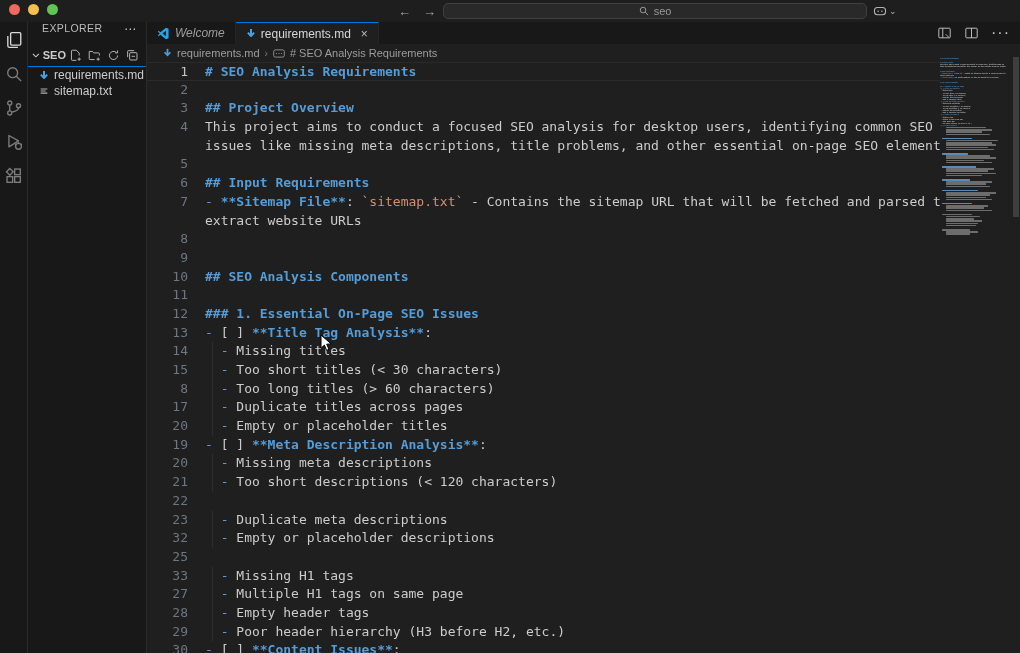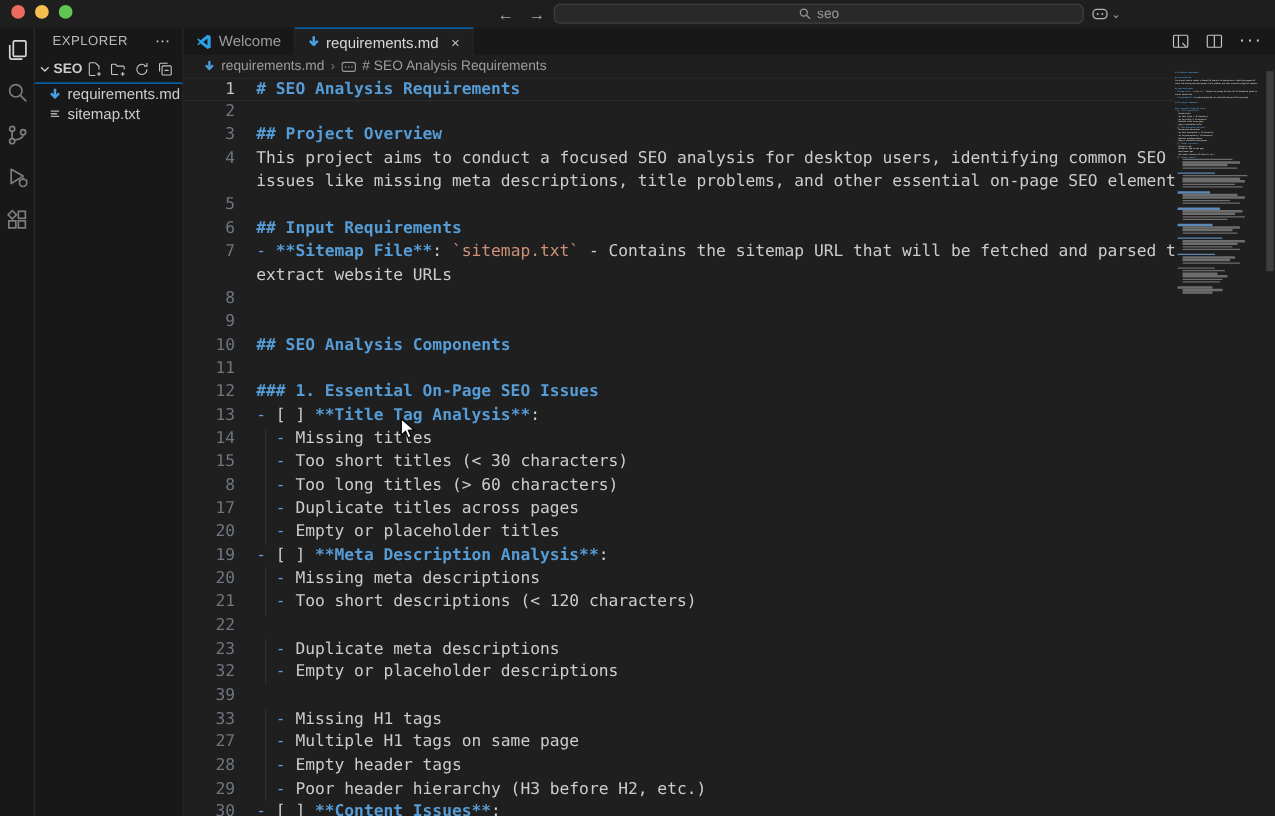--- a/index.html
+++ b/index.html
@@ -15,33 +15,33 @@
   .copilot{position:absolute;left:873px;top:3px;height:16px;display:flex;align-items:center;gap:2px;color:#b4b4b4}
 
   
   .activitybar{position:absolute;left:0;top:22px;width:28px;height:631px;background:#181818;border-right:1px solid #2a2a2a;display:flex;flex-direction:column;align-items:center;padding-top:8px;gap:14px}
   .ab-item{width:22px;height:20px;display:flex;align-items:center;justify-content:center;color:#7d7d7d}
   .ab-item.active{color:#d7d7d7}
   .ab-item svg{stroke:currentColor;fill:none;stroke-width:1.2}
 
   
   .sidebar{position:absolute;left:28px;top:22px;width:119px;height:631px;background:#181818;border-right:1px solid #2a2a2a}
-  .sb-header{height:22px;display:flex;align-items:center;justify-content:space-between;padding:0 9px 0 14px;font-size:10.5px;color:#bbb;letter-spacing:.4px}
+  .sb-header{height:22px;display:flex;justify-content:space-between;padding:0 9px 0 14px;font-size:10.5px;color:#bbb;letter-spacing:.4px}
   .sb-more{color:#c5c5c5;font-size:12px;letter-spacing:1px}
   .sb-section{height:22px;display:flex;align-items:center;padding:0 7px 0 4px;font-size:11px;font-weight:bold;color:#ccc;gap:3px}
   .sb-actions{margin-left:auto;display:flex;gap:6px;color:#c5c5c5;align-items:center}
   .sb-actions svg{stroke:currentColor;fill:none;stroke-width:1.1}
   .files{border-top:1px solid #0078d4}
   .file{height:16px;display:flex;align-items:center;gap:5px;padding-left:11px;font-size:12px;color:#ccc;white-space:nowrap}
 
   
   .editorgroup{position:absolute;left:147px;top:22px;width:873px;height:631px;background:#1f1f1f}
   .tabbar{height:22px;background:#181818;display:flex;align-items:stretch}
   .tab{display:flex;align-items:center;gap:5px;padding:0 10px;font-size:12px;border-right:1px solid #242424;color:#9d9d9d}
-  .tab.welcome{}
+  .tab.welcome{font-style:italic}
   .tab.active{background:#1f1f1f;color:#d7d7d7;border-top:1.5px solid #0078d4;font-style:normal}
   .tab-close{margin-left:5px;color:#bdbdbd;font-size:12px;line-height:1}
   .tab-actions{margin-left:auto;display:flex;align-items:center;gap:12px;padding-right:10px;color:#c2c2c2}
   .tab-actions svg{stroke:currentColor;fill:none;stroke-width:1.1}
   .breadcrumb{height:18px;display:flex;align-items:center;gap:5px;padding-left:16px;font-size:11px;color:#9d9d9d;white-space:nowrap}
   .crumb-sep{font-size:10px;color:#7d7d7d}
 
   
   .lines{position:absolute;left:0;top:40px;width:793px;height:591px;overflow:hidden;font-family:"DejaVu Sans Mono","Liberation Mono",monospace;font-size:13px}
   .row{height:18.7px;line-height:18.7px;display:flex;white-space:pre}
@@ -247,21 +247,21 @@
       <div class="row"><span class="num">15</span><span class="code ind"><span class="st">  </span><span class="sp">- </span><span class="st">Too short titles (&lt; 30 characters)</span></span></div>
       <div class="row"><span class="num">8</span><span class="code ind"><span class="st">  </span><span class="sp">- </span><span class="st">Too long titles (&gt; 60 characters)</span></span></div>
       <div class="row"><span class="num">17</span><span class="code ind"><span class="st">  </span><span class="sp">- </span><span class="st">Duplicate titles across pages</span></span></div>
       <div class="row"><span class="num">20</span><span class="code ind"><span class="st">  </span><span class="sp">- </span><span class="st">Empty or placeholder titles</span></span></div>
       <div class="row"><span class="num">19</span><span class="code"><span class="sp">- </span><span class="st">[ ] </span><span class="sb">**Meta Description Analysis**</span><span class="st">:</span></span></div>
       <div class="row"><span class="num">20</span><span class="code ind"><span class="st">  </span><span class="sp">- </span><span class="st">Missing meta descriptions</span></span></div>
       <div class="row"><span class="num">21</span><span class="code ind"><span class="st">  </span><span class="sp">- </span><span class="st">Too short descriptions (&lt; 120 characters)</span></span></div>
       <div class="row"><span class="num">22</span></div>
       <div class="row"><span class="num">23</span><span class="code ind"><span class="st">  </span><span class="sp">- </span><span class="st">Duplicate meta descriptions</span></span></div>
       <div class="row"><span class="num">32</span><span class="code ind"><span class="st">  </span><span class="sp">- </span><span class="st">Empty or placeholder descriptions</span></span></div>
-      <div class="row"><span class="num">39</span></div>
+      <div class="row"><span class="num">25</span></div>
       <div class="row"><span class="num">33</span><span class="code ind"><span class="st">  </span><span class="sp">- </span><span class="st">Missing H1 tags</span></span></div>
       <div class="row"><span class="num">27</span><span class="code ind"><span class="st">  </span><span class="sp">- </span><span class="st">Multiple H1 tags on same page</span></span></div>
       <div class="row"><span class="num">28</span><span class="code ind"><span class="st">  </span><span class="sp">- </span><span class="st">Empty header tags</span></span></div>
       <div class="row"><span class="num">29</span><span class="code ind"><span class="st">  </span><span class="sp">- </span><span class="st">Poor header hierarchy (H3 before H2, etc.)</span></span></div>
       <div class="row"><span class="num">30</span><span class="code"><span class="sp">- </span><span class="st">[ ] </span><span class="sb">**Content Issues**</span><span class="st">:</span></span></div>
     </div>
 
   <div class="minimap">
     <div class="mini-scale" id="minimap-text">
         <div class="mrow"><span class="sh"># SEO Analysis Requirements</span></div>

